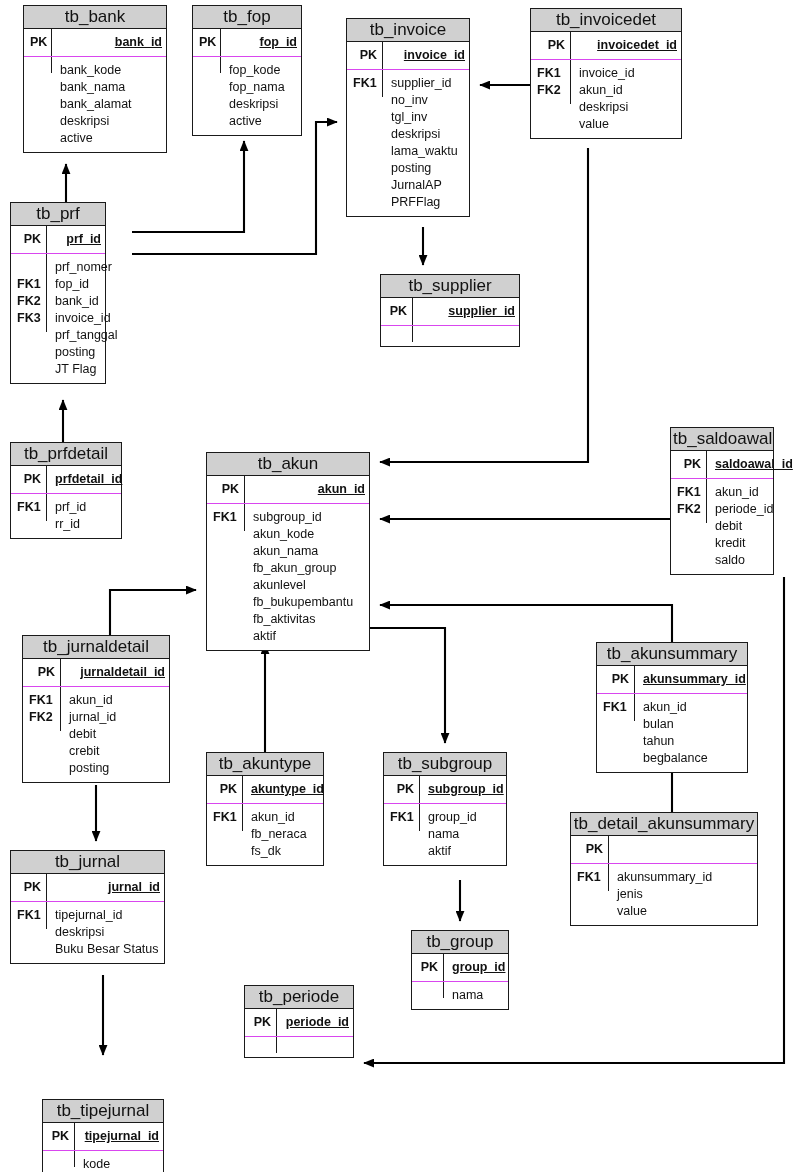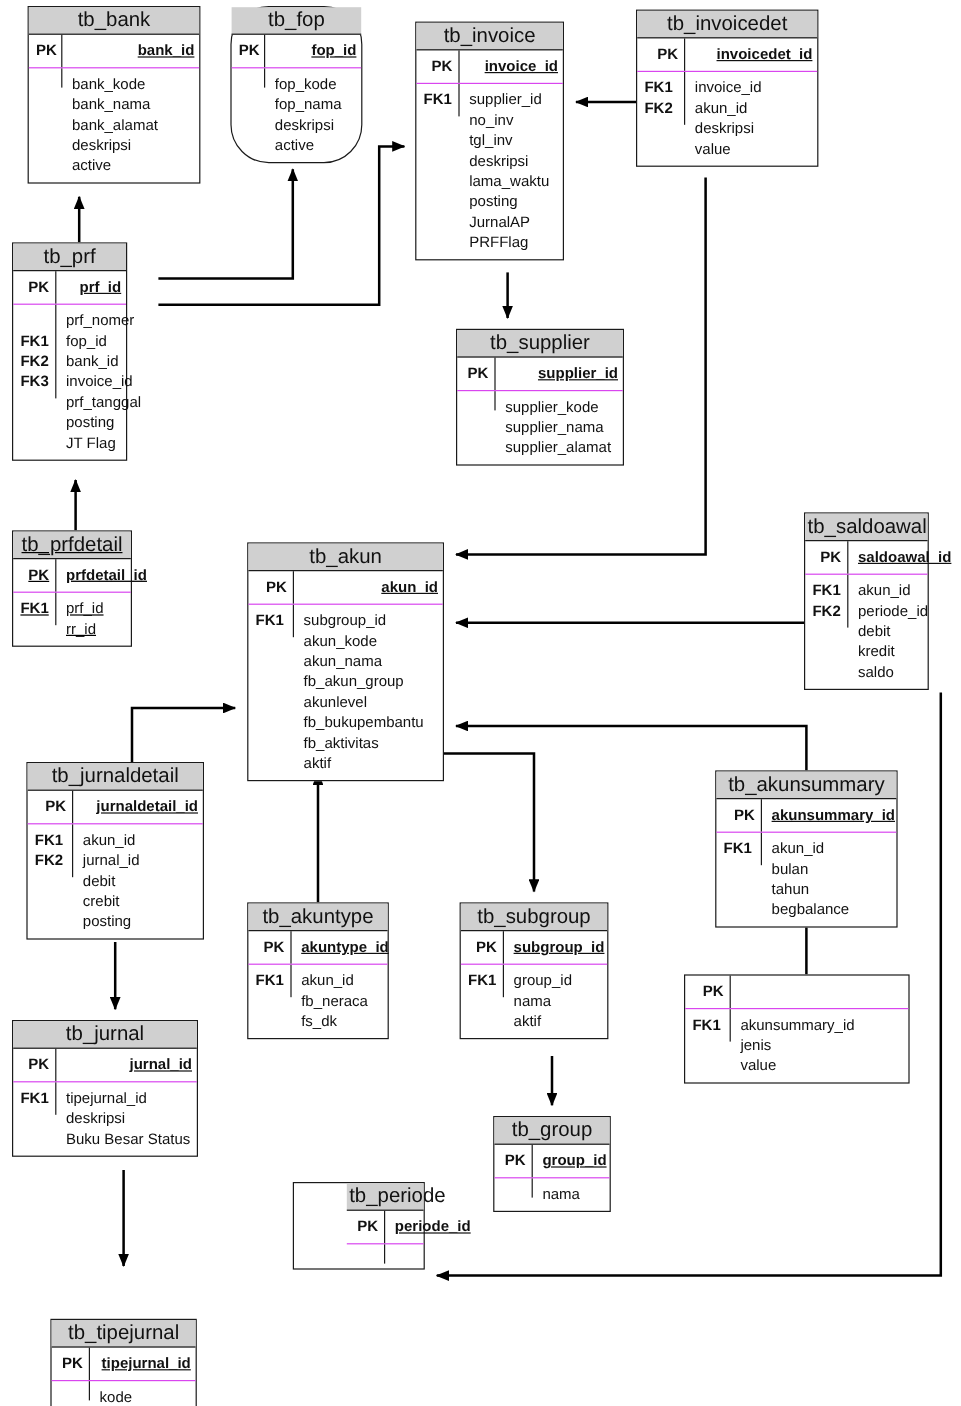--- a/index.html
+++ b/index.html
@@ -68,21 +68,21 @@
         <div class="keycol bold" style="width: 28px;"></div>
         <div class="fieldcol">
           <div class="fline">bank_kode</div>
           <div class="fline">bank_nama</div>
           <div class="fline">bank_alamat</div>
           <div class="fline">deskripsi</div>
           <div class="fline">active</div>
         </div>
       </div>
     </div>
-    <div class="entity" style="left: 192px; top: 5px; width: 110px; border-radius: 32px;">
+    <div class="entity" style="left: 192px; top: 5px; width: 110px;">
       <div class="ent-title">tb_fop</div>
       <div class="ent-sec pk">
         <div class="keycol bold" style="width: 28px;">
           <div class="kline">PK</div>
         </div>
         <div class="fieldcol pkname">
           <div class="fline">fop_id</div>
         </div>
       </div>
       <div class="ent-sec attrs">
@@ -177,28 +177,23 @@
       <div class="ent-sec pk">
         <div class="keycol bold" style="width: 32px;">
           <div class="kline">PK</div>
         </div>
         <div class="fieldcol pkname">
           <div class="fline">supplier_id</div>
         </div>
       </div>
       <div class="ent-sec attrs">
         <div class="keycol bold" style="width: 32px;"></div>
-        <div class="fieldcol">
-          <div class="fline">supplier_kode</div>
-          <div class="fline">supplier_nama</div>
-          <div class="fline">supplier_alamat</div>
-        </div>
-      </div>
-    </div>
-    <div class="entity" style="left: 10px; top: 442px; width: 100px; text-decoration: underline;">
+      </div>
+    </div>
+    <div class="entity" style="left: 10px; top: 442px; width: 112px;">
       <div class="ent-title">tb_prfdetail</div>
       <div class="ent-sec pk">
         <div class="keycol bold" style="width: 36px;">
           <div class="kline">PK</div>
         </div>
         <div class="fieldcol pkname">
           <div class="fline">prfdetail_id</div>
         </div>
       </div>
       <div class="ent-sec attrs">
@@ -343,20 +338,21 @@
           <div class="kline">FK1</div>
         </div>
         <div class="fieldcol">
           <div class="fline">group_id</div>
           <div class="fline">nama</div>
           <div class="fline">aktif</div>
         </div>
       </div>
     </div>
     <div class="entity" style="left: 570px; top: 812px; width: 188px;">
+      <div class="ent-title">tb_detail_akunsummary</div>
       <div class="ent-sec pk">
         <div class="keycol bold" style="width: 38px;">
           <div class="kline">PK</div>
         </div>
       </div>
       <div class="ent-sec attrs">
         <div class="keycol bold" style="width: 38px;">
           <div class="kline">FK1</div>
         </div>
         <div class="fieldcol">
@@ -397,21 +393,21 @@
           <div class="fline">group_id</div>
         </div>
       </div>
       <div class="ent-sec attrs">
         <div class="keycol bold" style="width: 32px;"></div>
         <div class="fieldcol">
           <div class="fline">nama</div>
         </div>
       </div>
     </div>
-    <div class="entity" style="left: 244px; top: 985px; width: 110px; padding-left: 44px;">
+    <div class="entity" style="left: 244px; top: 985px; width: 110px;">
       <div class="ent-title">tb_periode</div>
       <div class="ent-sec pk">
         <div class="keycol bold" style="width: 32px;">
           <div class="kline">PK</div>
         </div>
         <div class="fieldcol pkname">
           <div class="fline">periode_id</div>
         </div>
       </div>
       <div class="ent-sec attrs">

